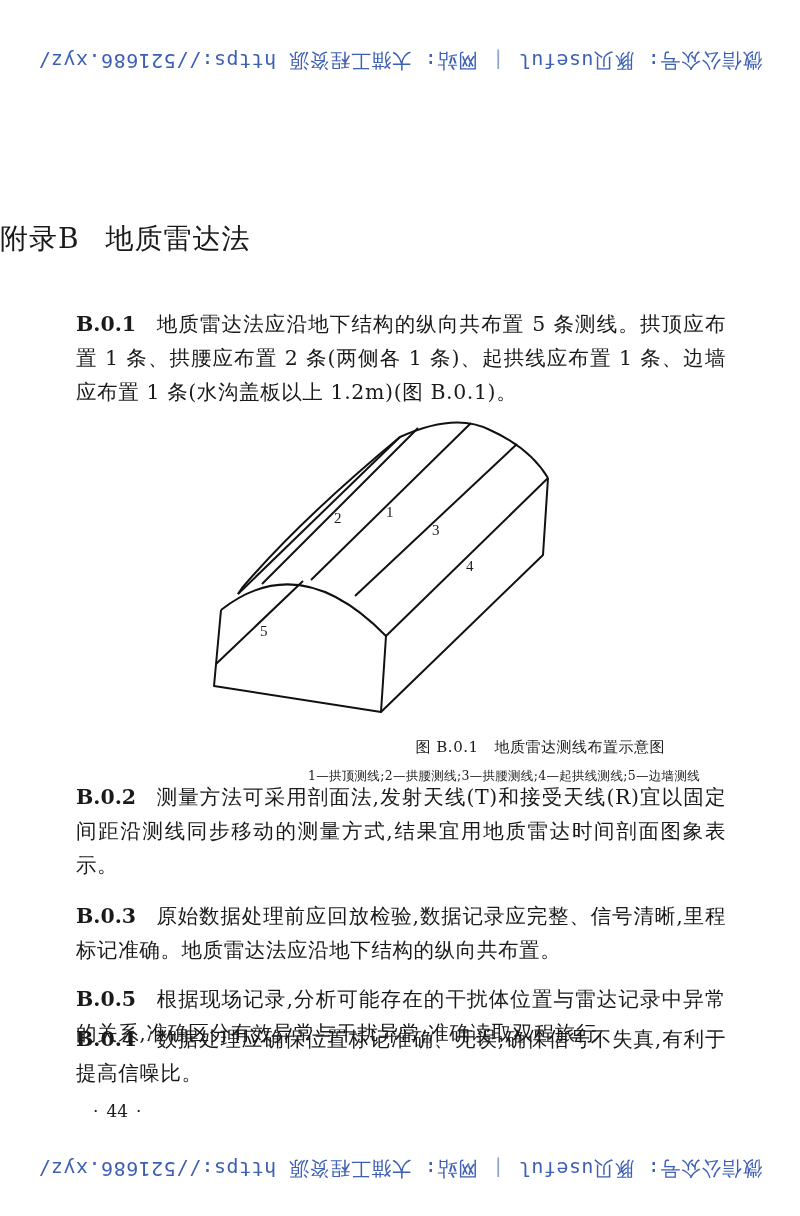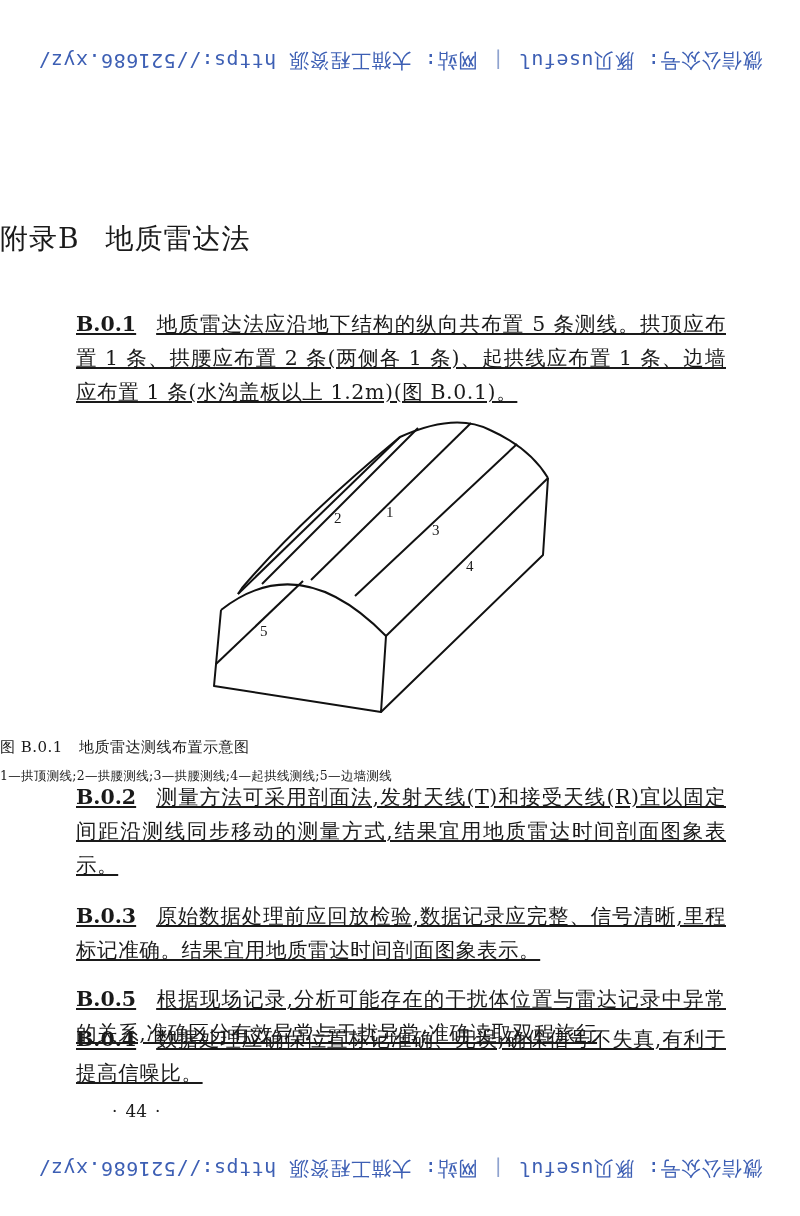--- a/index.html
+++ b/index.html
@@ -23,44 +23,44 @@
 
     .title {
       position: absolute; top: 204px; left: 0; width: 800px; text-align: left;
       font-size: 28px; letter-spacing: 1px; margin-top: 16px;
     }
     .title .gap { display: inline-block; width: 26px; }
 
     .para {
       position: absolute; left: 76px; width: 650px;
       font-size: 20.5px; line-height: 34px; letter-spacing: 0.6px;
-      text-align: justify; text-align-last: left; text-decoration: underline;
+      text-align: justify; text-align-last: left;
     }
     .para .num { font-weight: bold; margin-right: 20px; letter-spacing: 0; }
     .p1 { top: 307px; }
     .p2 { top: 780px; }
     .p3 { top: 899px; }
     .p4 { top: 1022px; }
     .p5 { top: 982px; }
 
     .figure { position: absolute; left: 0; top: 0; width: 800px; height: 800px; pointer-events: none; }
     .figure svg { position: absolute; left: 0; top: 0; }
     .fig-label { position: absolute; font-size: 15px; font-family: "Liberation Serif", serif; }
 
     .caption {
-      position: absolute; top: 738px; left: 0; width: 665px; text-align: left;
+      position: absolute; top: 738px; left: 0; width: 665px; text-align: right;
       font-size: 15px; letter-spacing: 0.5px;
     }
     .caption .gap { display: inline-block; width: 16px; }
     .legend {
-      position: absolute; top: 768px; left: 0; width: 700px; text-align: left;
+      position: absolute; top: 768px; left: 0; width: 700px; text-align: right;
       font-size: 12.5px; letter-spacing: 0.3px;
     }
     .page-num {
-      position: absolute; top: 1101px; left: 104px; font-size: 17px;
+      position: absolute; top: 1101px; left: 85px; font-size: 17px;
     }
     .page-num .dot { margin: 0 8px; }
   </style>
 </head>
 <body>
 
 <div class="watermark wm-top">
   <span>微信公众号: 豚贝useful</span>
   <span class="sep">|</span>
   <span>网站: 大猫工程资源 https://521686.xyz/</span>
@@ -103,21 +103,21 @@
 
 <div class="caption">
   <span>图 B.0.1</span><span class="gap"></span><span>地质雷达测线布置示意图</span>
 </div>
 <div class="legend">1—拱顶测线;2—拱腰测线;3—拱腰测线;4—起拱线测线;5—边墙测线</div>
 
 <div class="para p2">
   <span class="num">B.0.2</span><span>测量方法可采用剖面法,发射天线(T)和接受天线(R)宜以固定间距沿测线同步移动的测量方式,结果宜用地质雷达时间剖面图象表示。</span>
 </div>
 <div class="para p3">
-  <span class="num">B.0.3</span><span>原始数据处理前应回放检验,数据记录应完整、信号清晰,里程标记准确。结果宜用地质雷达时间剖面图象表示。</span>
+  <span class="num">B.0.3</span><span>原始数据处理前应回放检验,数据记录应完整、信号清晰,里程标记准确。地质雷达法应沿地下结构的纵向共布置。</span>
 </div>
 <div class="para p4">
   <span class="num">B.0.4</span><span>数据处理应确保位置标记准确、无误;确保信号不失真,有利于提高信噪比。</span>
 </div>
 <div class="para p5">
   <span class="num">B.0.5</span><span>根据现场记录,分析可能存在的干扰体位置与雷达记录中异常的关系,准确区分有效异常与干扰异常;准确读取双程旅行</span>
 </div>
 
 <div class="page-num">
   <span class="dot">·</span><span>44</span><span class="dot">·</span>

